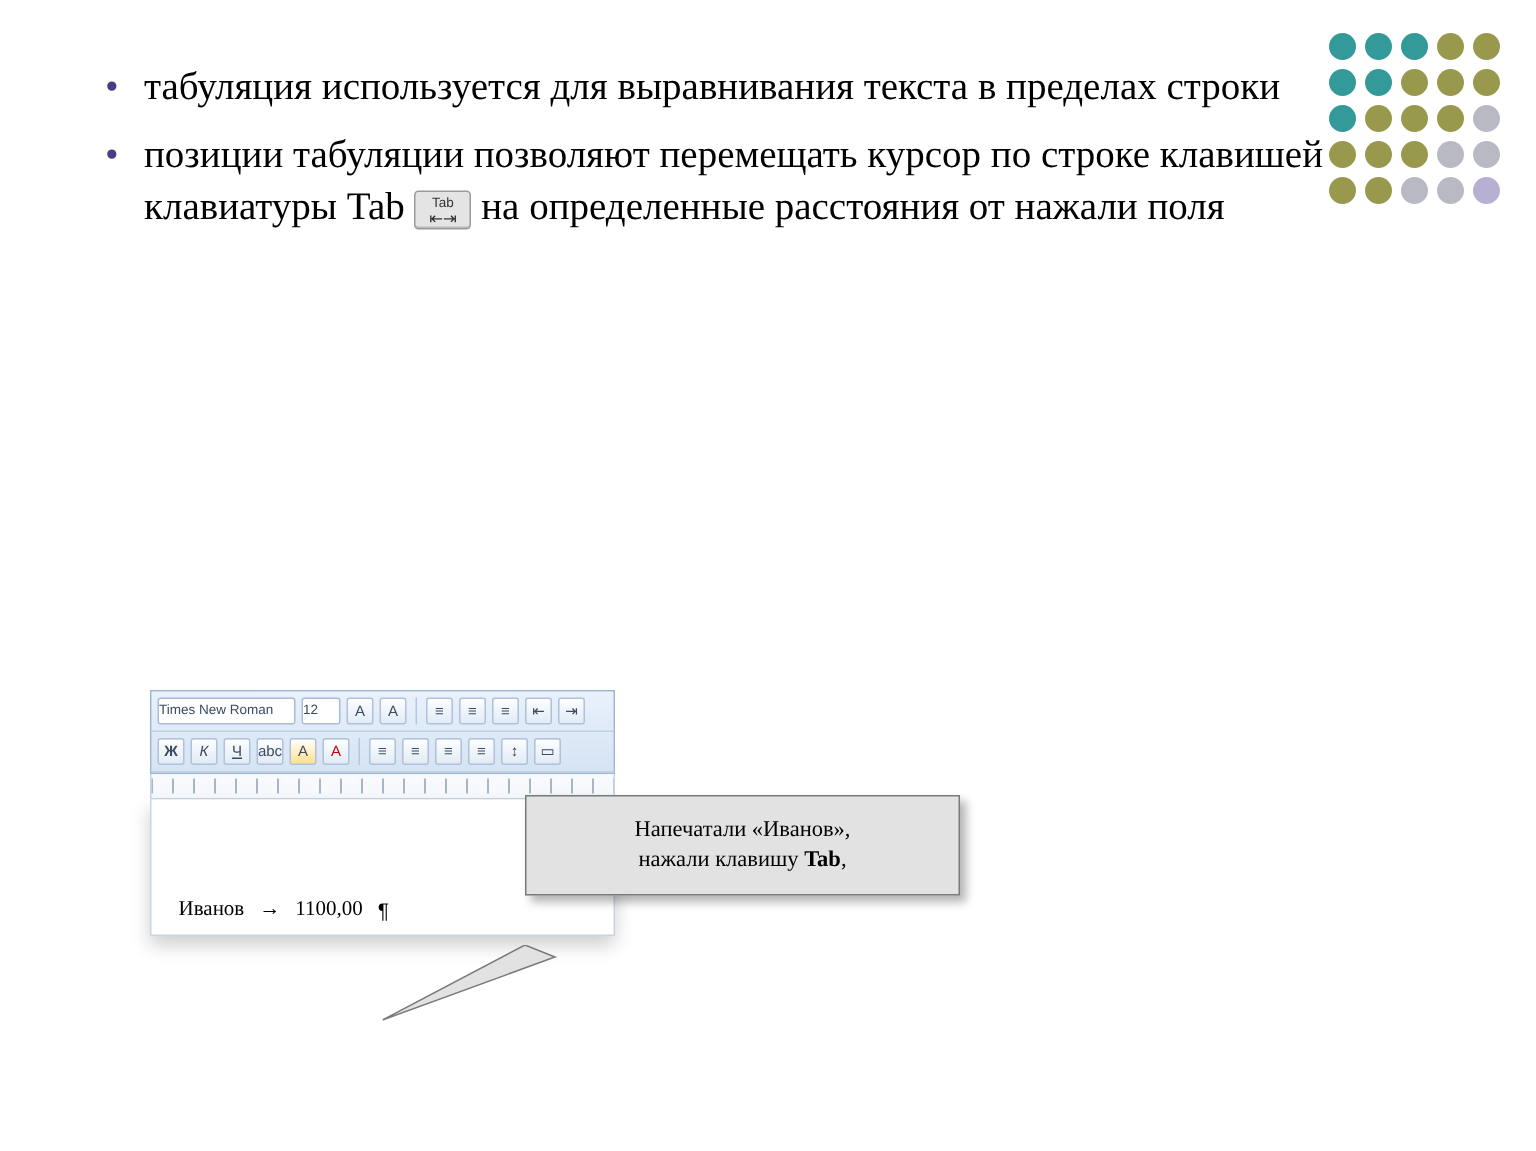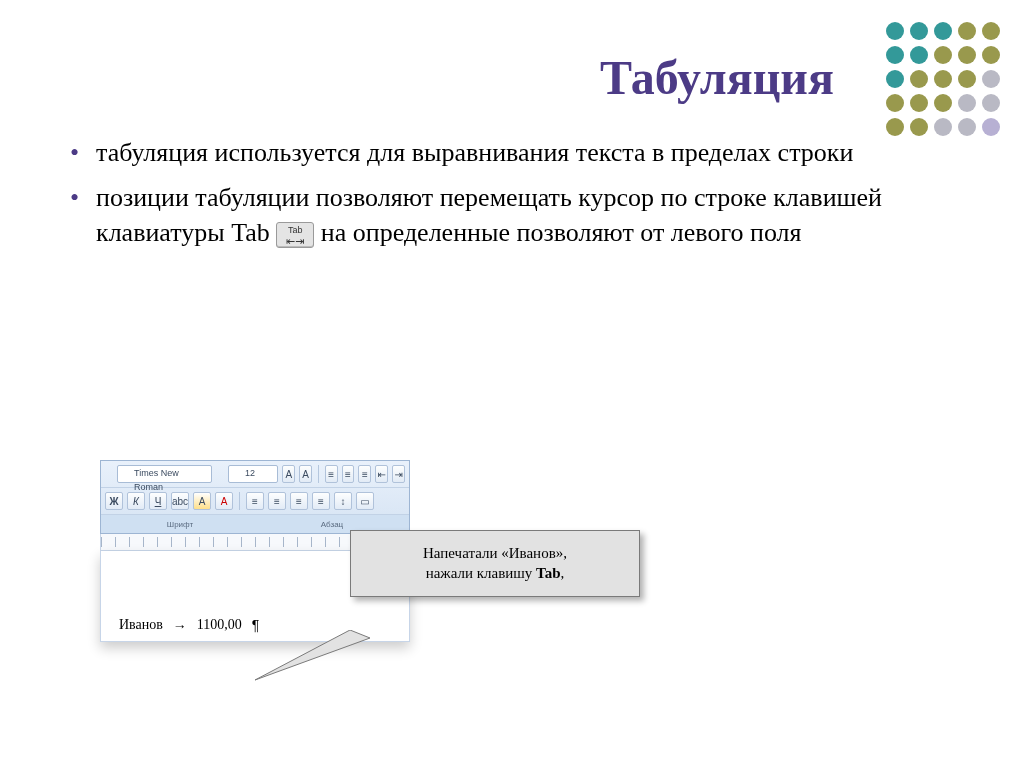--- a/index.html
+++ b/index.html
@@ -135,24 +135,23 @@
     background: #cfe0f2;
     justify-content: space-around;
     font-size: 8px;
     color: #5a6b80;
   }
   .rb-box {
     border: 1px solid #a8bcd6;
     background: #fff;
     height: 16px;
     line-height: 14px;
-    padding: 0 16px;
+    padding: 0 0;
     font-size: 9px;
     border-radius: 2px;
-    margin-left: 12px;
   }
   .rb-font { width: 90px; }
   .rb-size { width: 24px; text-align: left; }
   .rb-btn {
     width: 16px;
     height: 16px;
     border: 1px solid #b0c2da;
     background: linear-gradient(#fdfefe,#e2ebf6);
     border-radius: 2px;
     display: flex;
@@ -261,33 +260,32 @@
       <span class="d-olive"></span>
       <span class="d-gray"></span>
       <span class="d-gray"></span>
     <span class="d-olive"></span>
       <span class="d-olive"></span>
       <span class="d-gray"></span>
       <span class="d-gray"></span>
       <span class="d-lpur"></span>
   </div>
 
-  <div class="title">Табуляция</div>
 
   <ul class="main">
     <li>
       <span>табуляция используется для выравнивания текста в пределах строки</span>
     </li>
     <li>
       <span>позиции табуляции позволяют перемещать курсор по строке клавишей клавиатуры Tab </span>
       <span class="inline-key">
         <div>Tab</div>
         <div class="arrows">⇤⇥</div>
       </span>
-      <span> на определенные позволяют от левого поля</span>
+      <span> на определенные расстояния от нажали поля</span>
     </li>
   </ul>
 
   <div class="ribbon-wrap">
     <div class="ribbon">
       <div class="ribbon-row top">
         <div class="rb-box rb-font">Times New Roman</div>
         <div class="rb-box rb-size">12</div>
         <div class="rb-btn">A</div>
         <div class="rb-btn">A</div>
@@ -312,24 +310,20 @@
         <div class="rb-btn" style="background:linear-gradient(#fff,#ffe08a)">A</div>
         <div class="rb-btn" style="color:#c00">A</div>
         <div class="rb-sep"></div>
         <div class="rb-btn">≡</div>
         <div class="rb-btn">≡</div>
         <div class="rb-btn">≡</div>
         <div class="rb-btn">≡</div>
         <div class="rb-btn">↕</div>
         <div class="rb-btn">▭</div>
       </div>
-      <div class="ribbon-row labels">
-        <span>Шрифт</span>
-        <span>Абзац</span>
-      </div>
     </div>
     <div class="ruler"></div>
     <div class="paper">
       <div class="doc-line">
         <span>Иванов</span>
         <span class="tab-arrow">→</span>
         <span>1100,00</span>
           <span class="pilcrow-end">¶</span>
       </div>
     </div>

